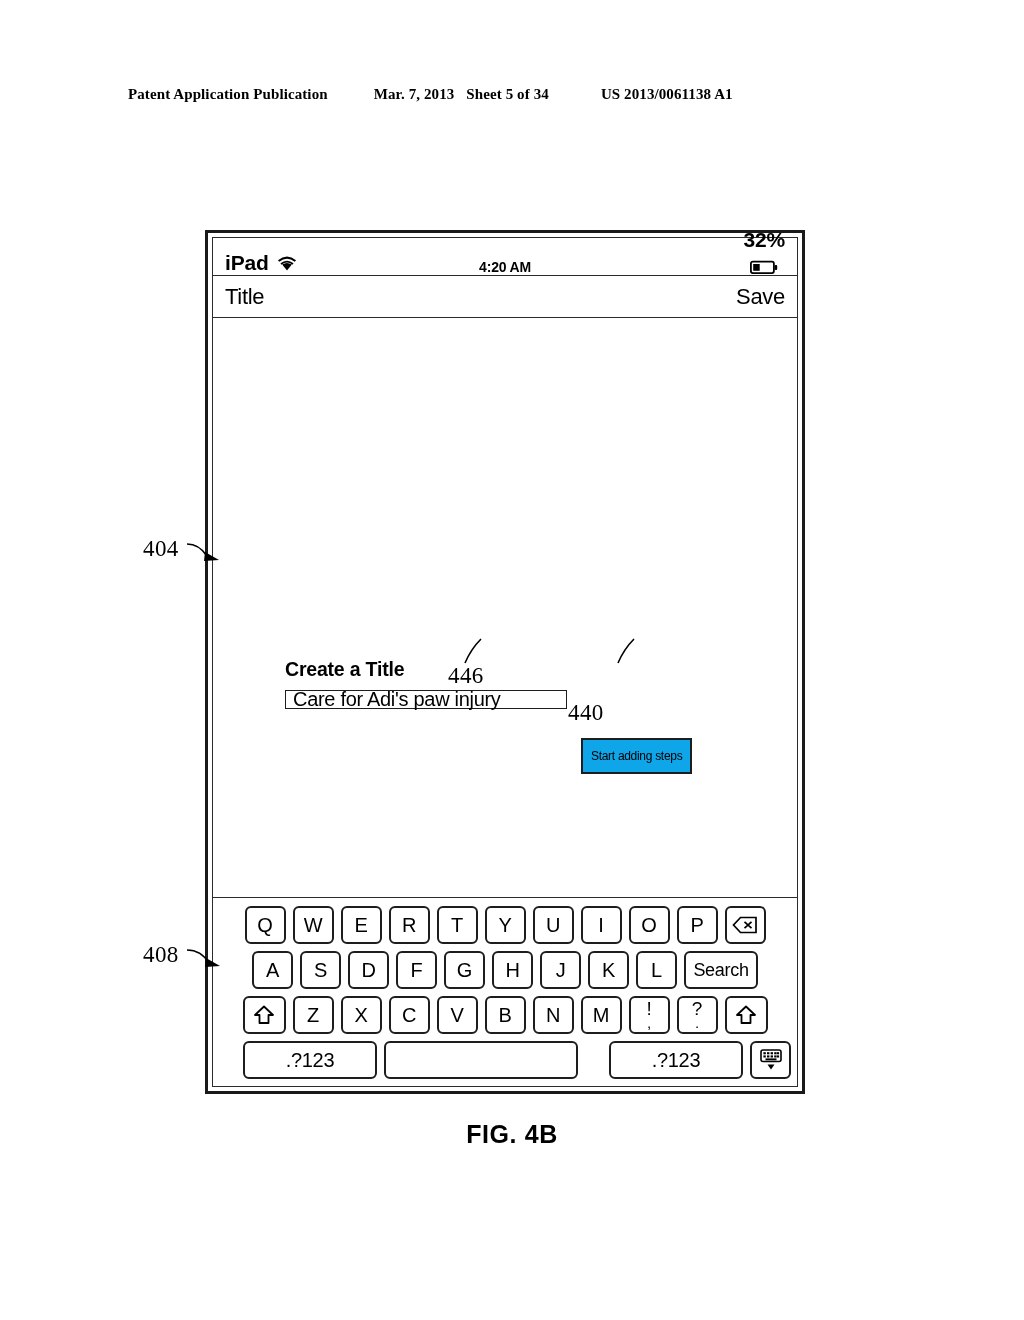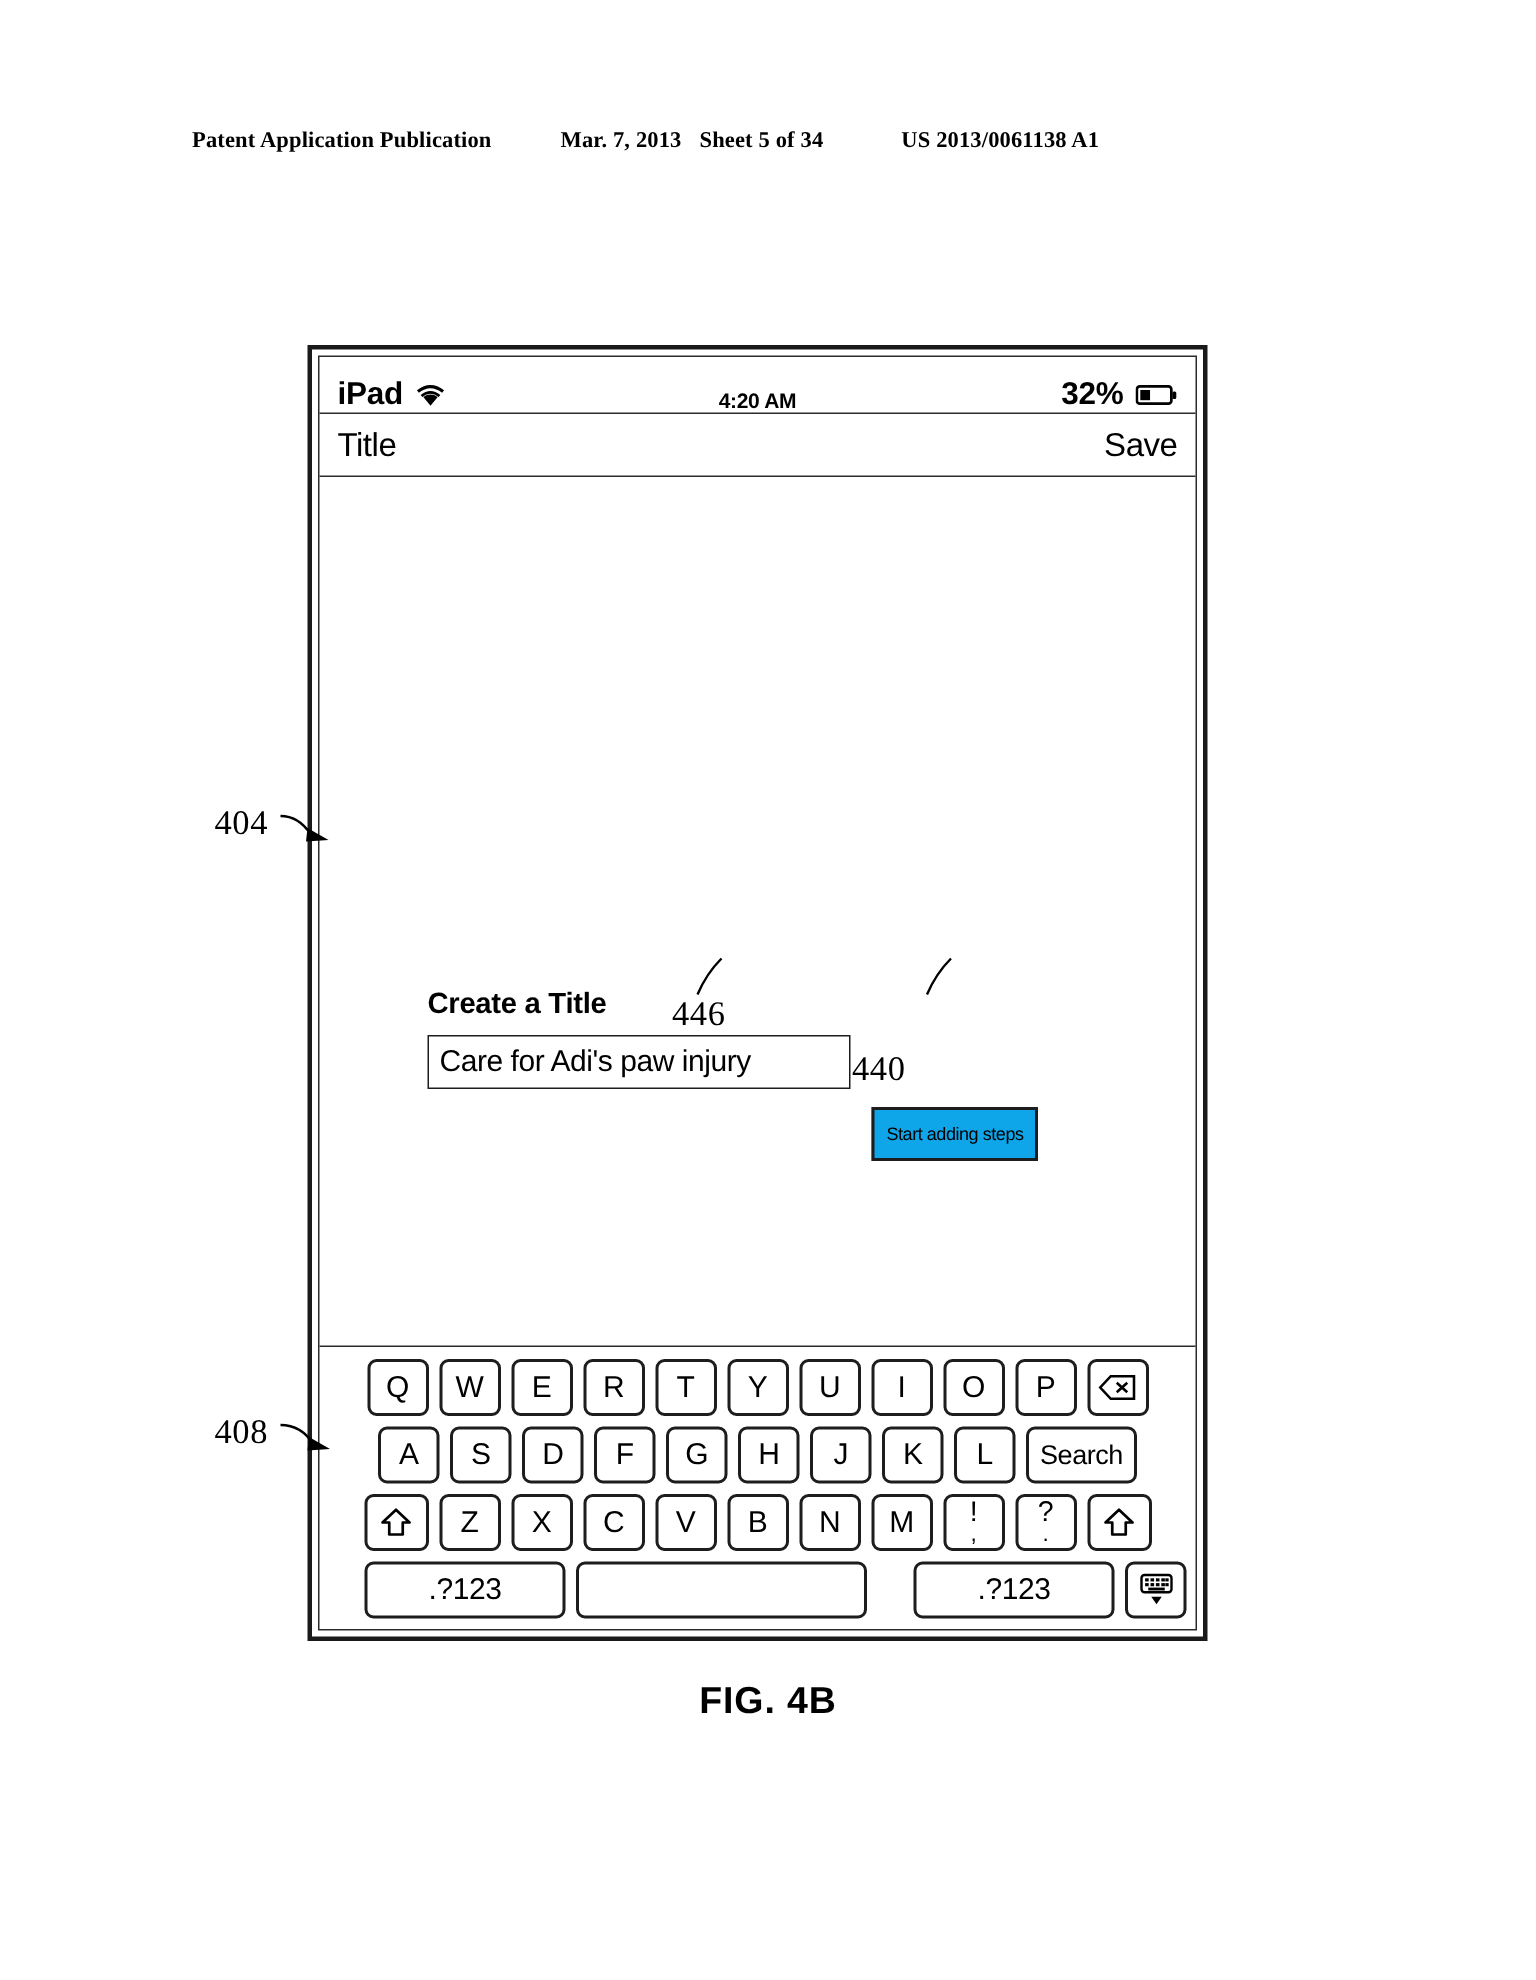--- a/index.html
+++ b/index.html
@@ -86,20 +86,21 @@
     pointer-events: none;
   }
   .sb-right {
     margin-left: auto;
     display: flex;
     align-items: center;
     gap: 8px;
     font-size: 21px;
     font-weight: bold;
     letter-spacing: -0.2px;
+    flex-direction: column;
   }
   .wifi-icon { display: block; }
   .battery-icon { display: block; }
 
   
   .nav-bar {
     height: 42px;
     border-bottom: 1.5px solid #2b2b2b;
     display: flex;
     align-items: center;
@@ -145,21 +146,21 @@
     letter-spacing: -0.2px;
     margin-bottom: 9px;
   }
   .form-row {
     display: flex;
     align-items: stretch;
     gap: 14px;
   }
   .title-input {
     width: 282px;
-    height: 36px;
+    height: 19px;
     border: 1.5px solid #1d1d1d;
     background: #ffffff;
     display: flex;
     align-items: center;
     padding: 0 7px;
     box-sizing: border-box;
     font-size: 20px;
     letter-spacing: -0.3px;
     font-family: "Liberation Sans", sans-serif;
     color: #000;

